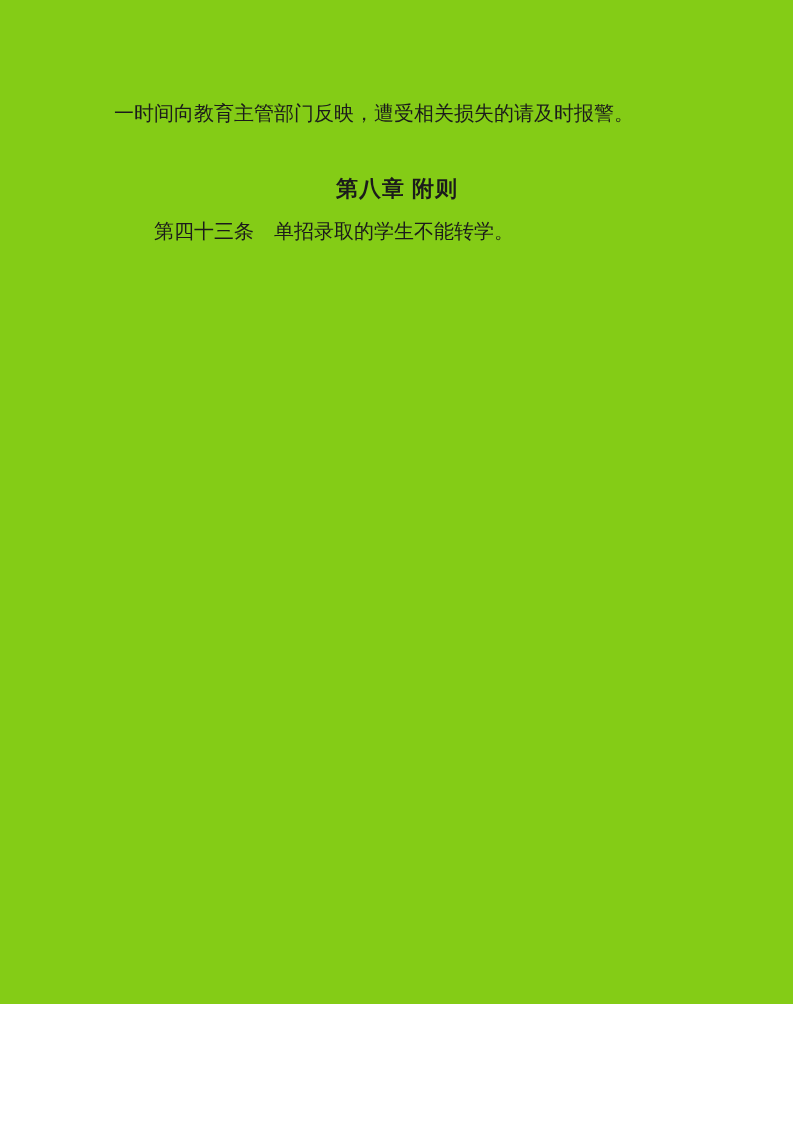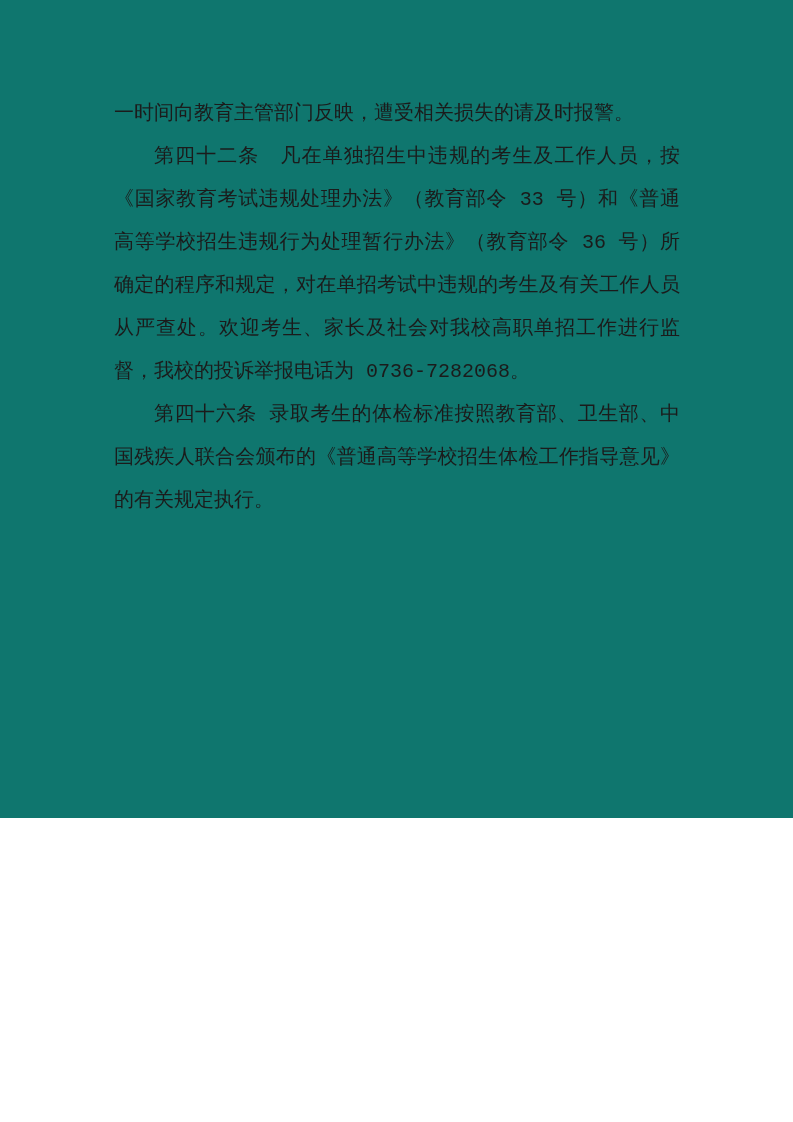--- a/index.html
+++ b/index.html
@@ -3,24 +3,24 @@
 <meta charset="utf-8">
 <style>
   html, body {
     margin: 0;
     padding: 0;
     background: #ffffff;
   }
   .page {
     position: relative;
     width: 793px;
-    height: 818px;
-    background: #0f766e;
+    height: 1004px;
+    background: #84cc16;
     overflow: hidden;
-    font-family: Liberation Mono, monospace;
+    font-family: Liberation Sans, sans-serif;
     color: #1b1b1b;
     box-sizing: border-box;
   }
   .content {
     position: absolute;
     left: 114px;
     top: 92px;
     width: 566px;
   }
   .content p {
@@ -52,17 +52,17 @@
     line-height: 16px;
     color: #1b1b1b;
   }
 </style>
 </head>
 <body>
 
 <div class="page">
   <div class="content">
     <p>一时间向教育主管部门反映，遭受相关损失的请及时报警。</p>
-    <p class="indent">第四十二条　凡在单独招生中违规的考生及工作人员，按《国家教育考试违规处理办法》（教育部令 33 号）和《普通高等学校招生违规行为处理暂行办法》（教育部令 36 号）所确定的程序和规定，对在单招考试中违规的考生及有关工作人员从严查处。欢迎考生、家长及社会对我校高职单招工作进行监督，我校的投诉举报电话为 0736-7282068。</p>
-    <p class="indent">第四十六条 录取考生的体检标准按照教育部、卫生部、中国残疾人联合会颁布的《普通高等学校招生体检工作指导意见》的有关规定执行。</p>
+    <h2 class="chapter-heading">第八章 附则</h2>
+    <p class="indent">第四十三条　单招录取的学生不能转学。</p>
   </div>
   <div class="page-number">1</div>
 </div>
 
 </body></html>

